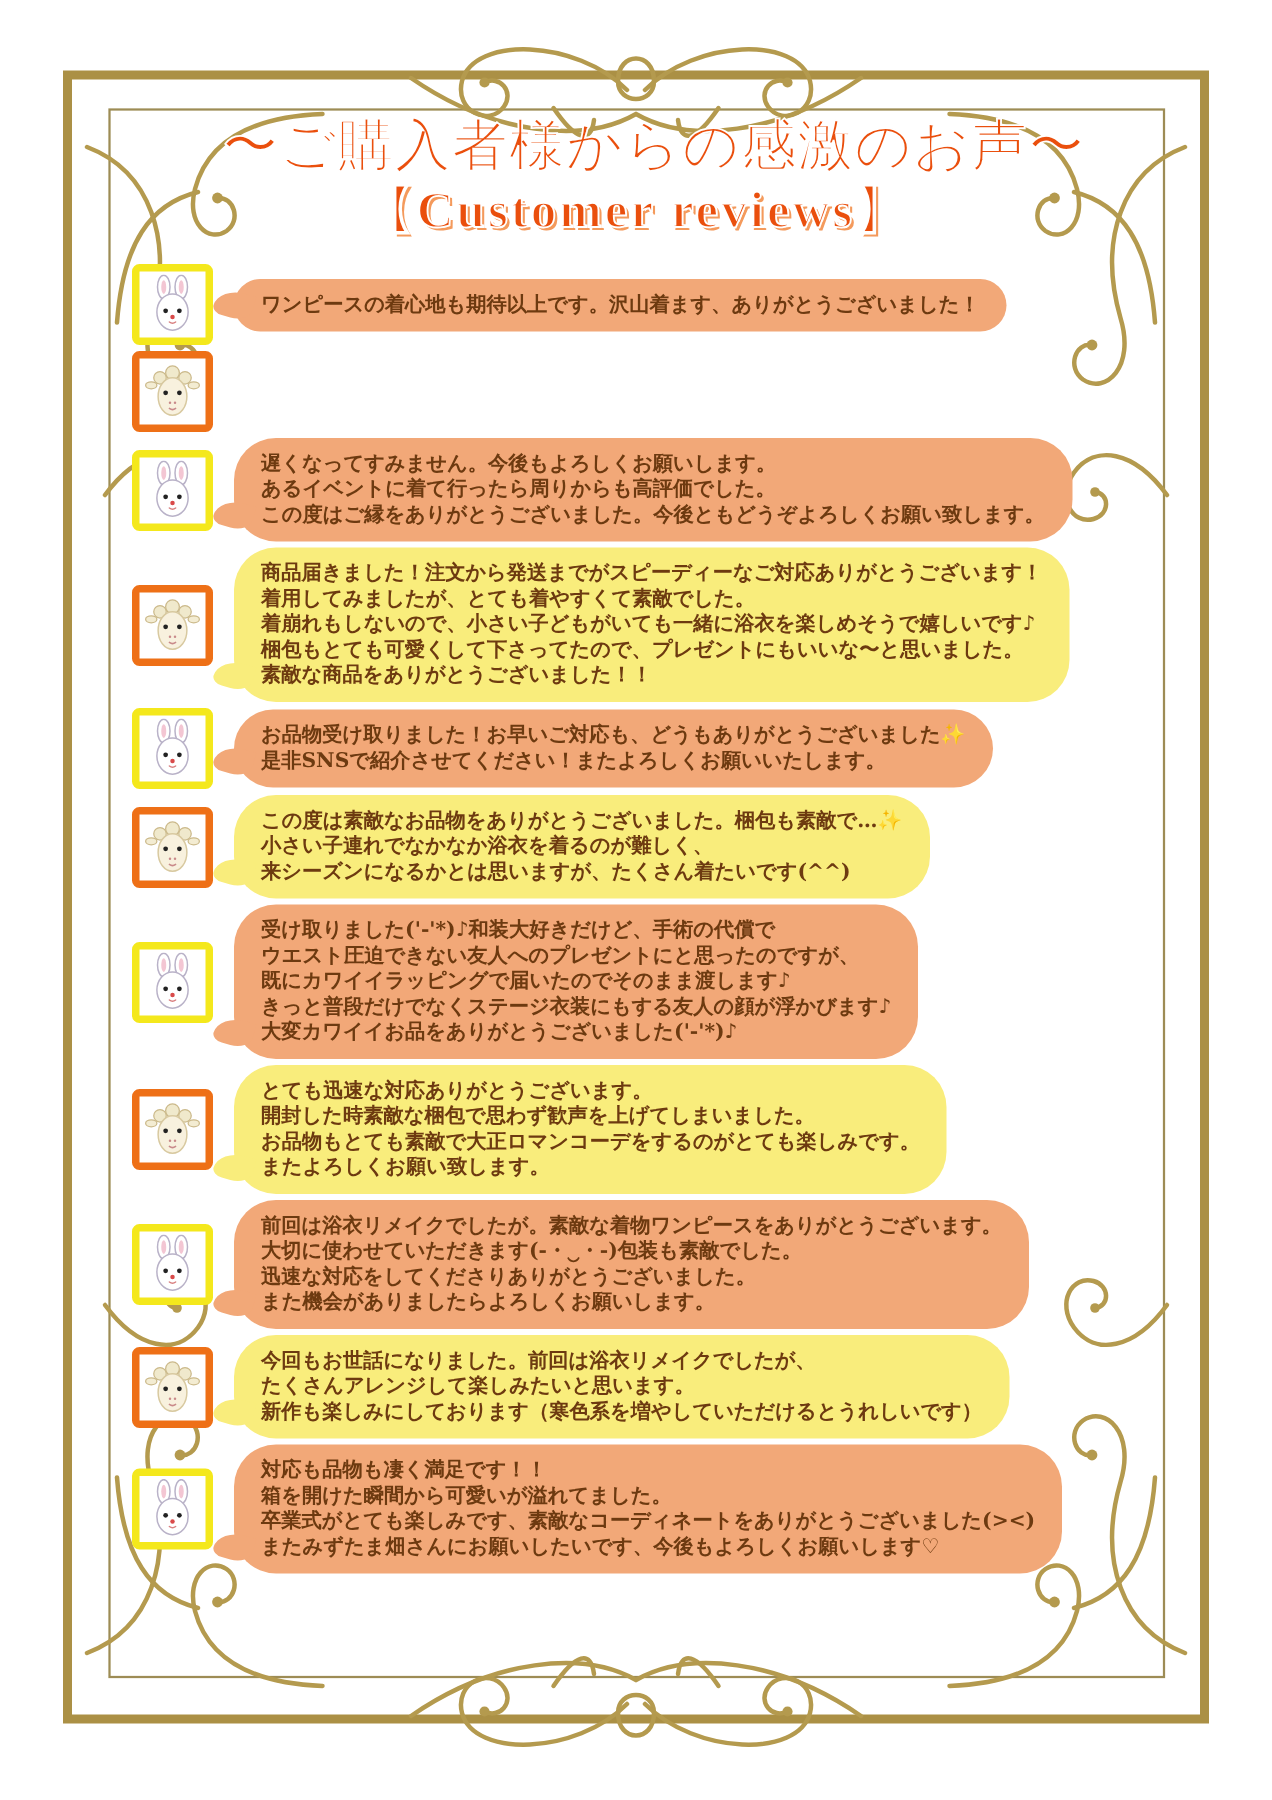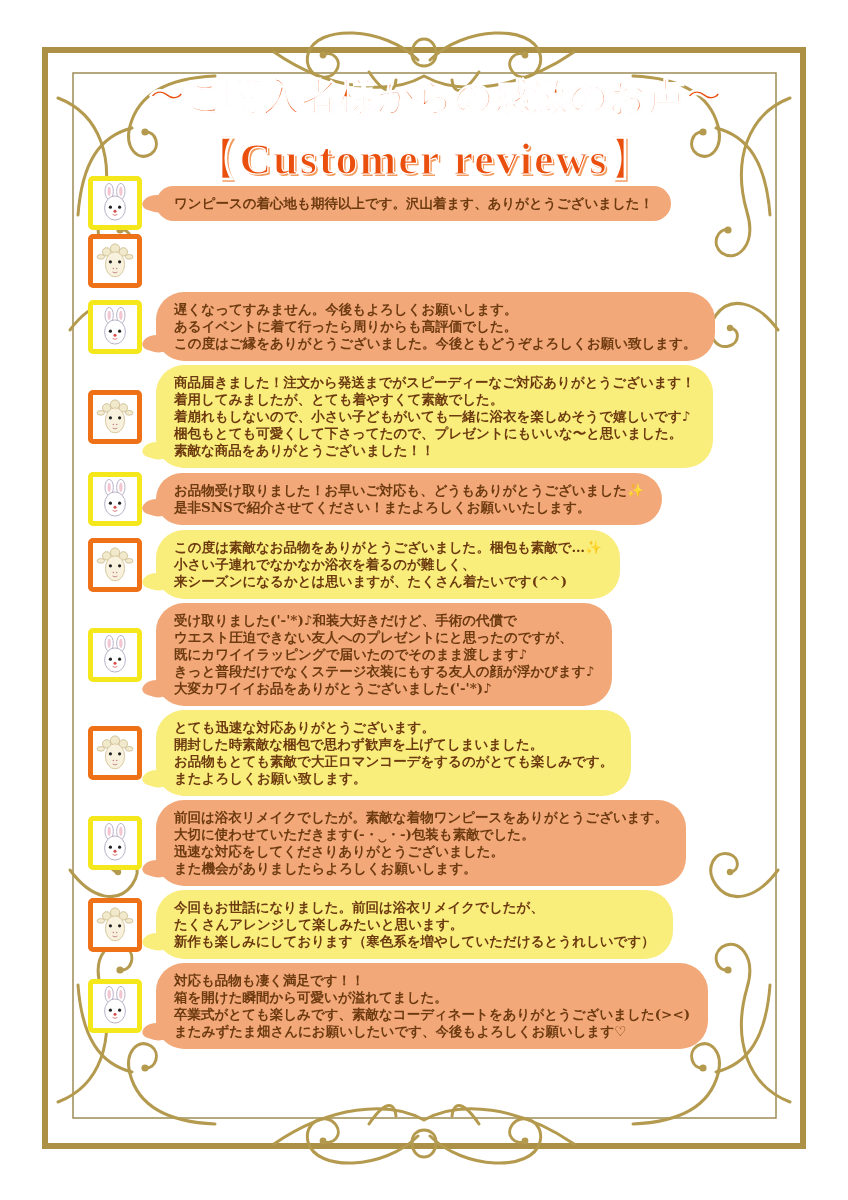--- a/index.html
+++ b/index.html
@@ -3,32 +3,32 @@
 <meta charset="utf-8">
 <style>
   html,body{margin:0;padding:0;background:#ffffff;}
   .page{
     position:relative;width:848px;height:1200px;background:#ffffff;overflow:hidden;
     font-family:"DejaVu Serif", serif;
   }
   .frame-svg{position:absolute;left:0;top:0;pointer-events:none;}
   .title-block{position:absolute;top:74px;left:0;width:100%;text-align:center;z-index:2;}
   .title-line1{
-    font-family:"Liberation Sans", sans-serif;font-weight:bold;font-size:37px;
+    font-family:"Liberation Sans", sans-serif;font-weight:normal;font-size:37px;
     color:var(--title-orange,#ea4f0d);
     -webkit-text-stroke:1.2px #ffffff;
     text-shadow:2px 2px 0 #f49a5c, -1px -1px 0 #f4boc0;
     letter-spacing:1px;line-height:1.25;padding-left:24px;
   }
   .title-line2{
-    font-family:"Liberation Serif", serif;font-weight:bold;font-size:44px;
+    font-family:"Liberation Serif", serif;font-weight:bold;font-size:34px;
     color:var(--title-orange,#ea4f0d);
     -webkit-text-stroke:1.2px #ffffff;
     text-shadow:2px 2px 0 #f49a5c;
-    letter-spacing:2px;line-height:1.1;margin-top:16px;
+    letter-spacing:2px;line-height:1.1;margin-top:2px;
   }
   .reviews{
     position:absolute;left:88px;top:176px;width:702px;z-index:2;
     display:flex;flex-direction:column;
   }
   .review{display:flex;align-items:center;margin-bottom:4px;}
   .avatar{
     flex:0 0 auto;width:44px;height:44px;background:#ffffff;border-radius:5px;
     margin-right:14px;display:flex;align-items:center;justify-content:center;
   }

